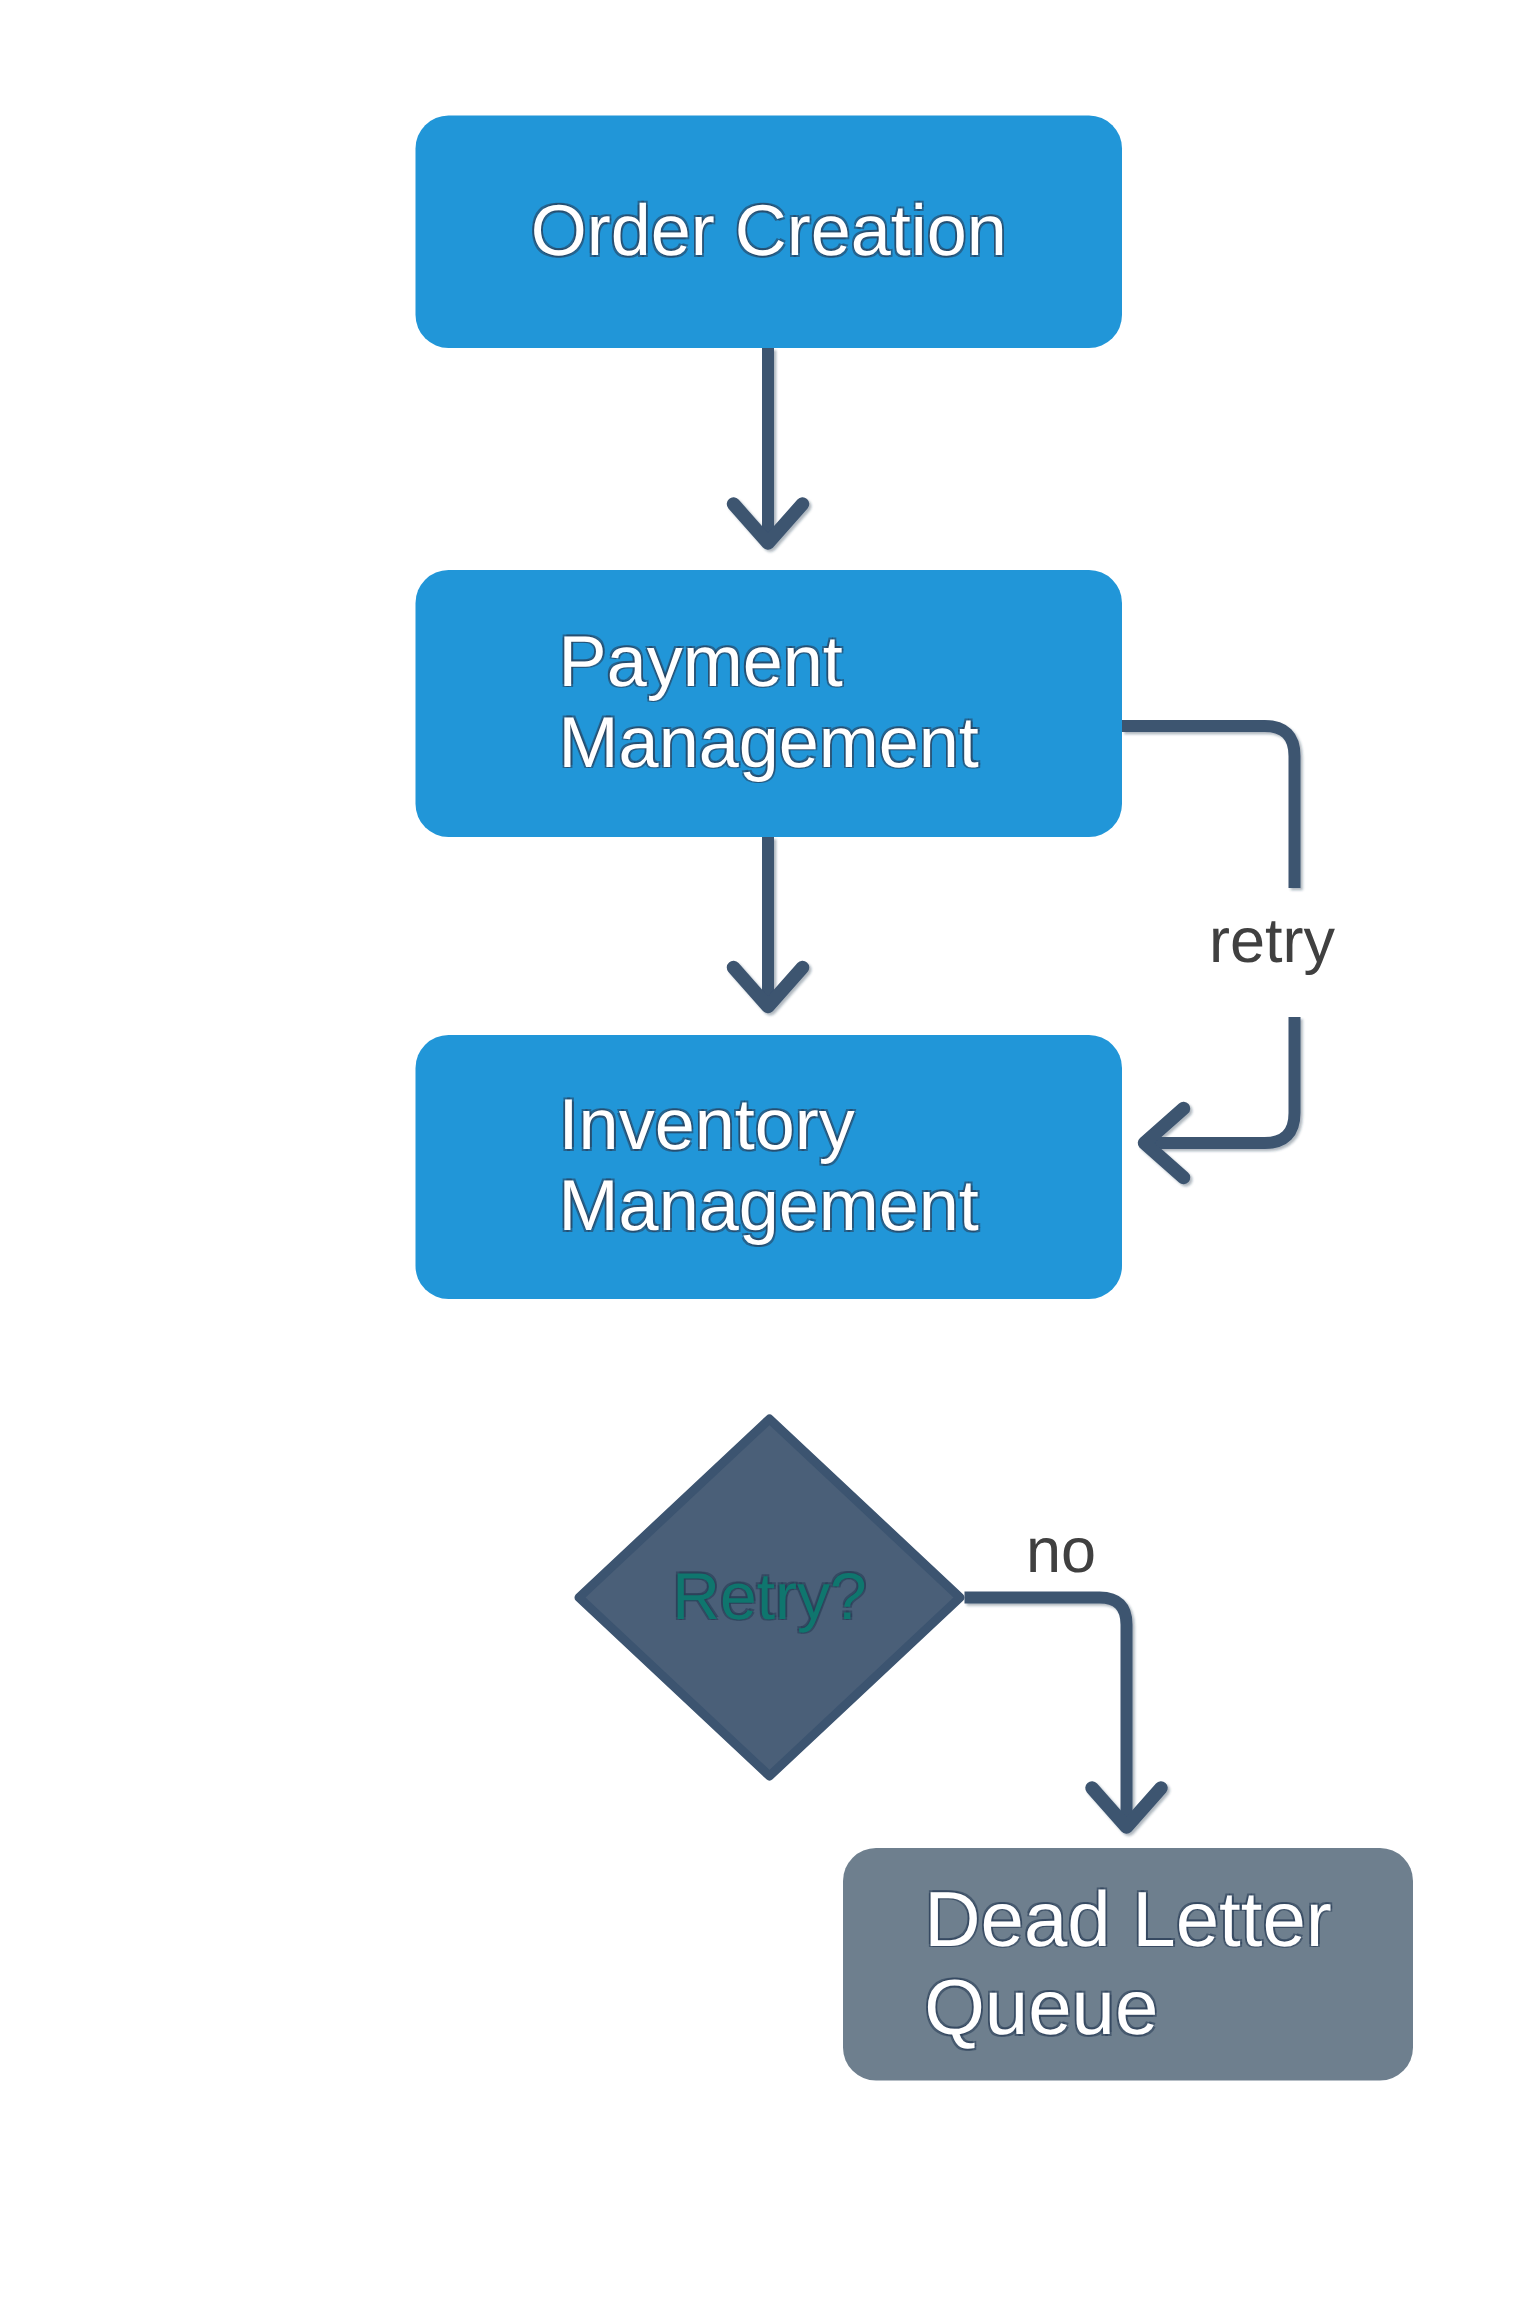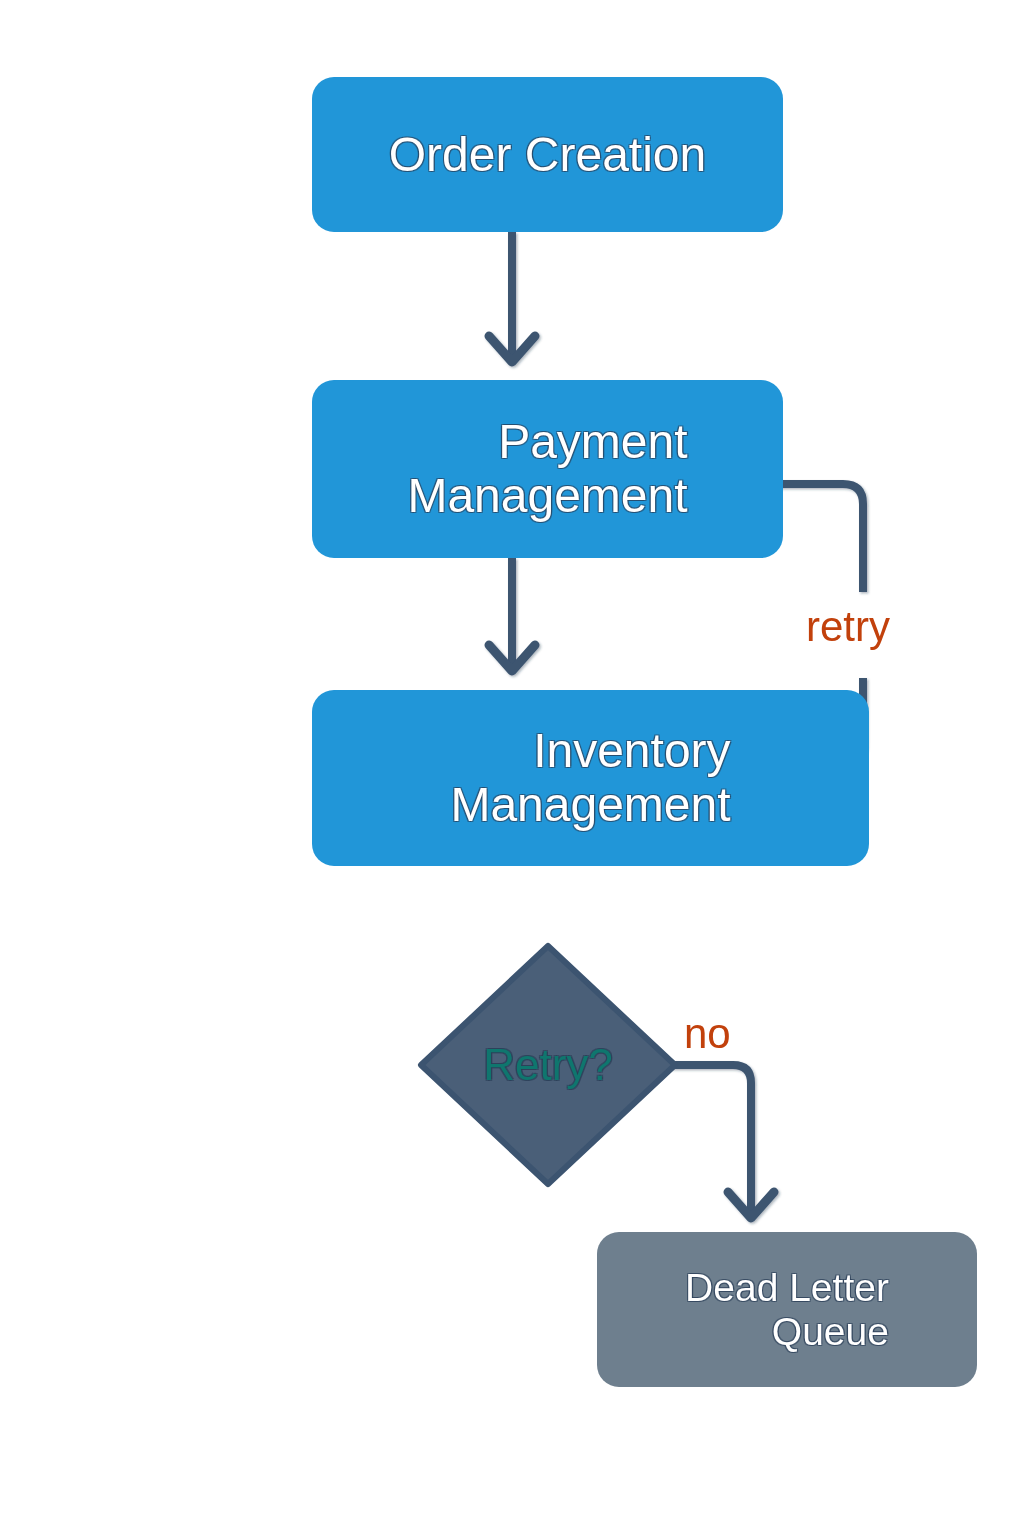--- a/index.html
+++ b/index.html
@@ -25,31 +25,30 @@
     top: 0;
     width: 1024px;
     height: 1536px;
     pointer-events: none;
   }
   .node {
     position: absolute;
     display: flex;
     align-items: center;
     justify-content: center;
-    text-align: right;
+    text-align: left;
     box-sizing: border-box;
     color: #ffffff;
     line-height: 1.12;
     white-space: pre-line;
     text-shadow:
       -1.2px -1.2px 0 rgba(40,60,85,0.55),
        1.2px -1.2px 0 rgba(40,60,85,0.55),
       -1.2px  1.2px 0 rgba(40,60,85,0.55),
        1.2px  1.2px 0 rgba(40,60,85,0.55);
-    margin-left: 35px;
   }
   .node.process {
     background: #2196d8;
     border-radius: 22px;
   }
   .node.sink {
     background: #6e7f8e;
     border-radius: 22px;
   }
   .node.decision {
@@ -68,37 +67,37 @@
     z-index: 2;
     color: #0f766e;
     text-shadow:
       -1.2px -1.2px 0 rgba(40,60,85,0.6),
        1.2px -1.2px 0 rgba(40,60,85,0.6),
       -1.2px  1.2px 0 rgba(40,60,85,0.6),
        1.2px  1.2px 0 rgba(40,60,85,0.6);
   }
   .edge-label {
     position: absolute;
-    color: #c2410c;
+    color: #404040;
     font-size: 42px;
     line-height: 1;
     white-space: nowrap;
     background: #ffffff;
     padding: 0 6px;
     text-shadow:
       -1px -1px 0 rgba(255,255,255,0.9),
        1px -1px 0 rgba(255,255,255,0.9),
       -1px  1px 0 rgba(255,255,255,0.9),
        1px  1px 0 rgba(255,255,255,0.9);
   }
   #node-order-creation { left: 277px; top: 77px; width: 471px; height: 155px; font-size: 48px; }
   #node-payment-processing { left: 277px; top: 380px; width: 471px; height: 178px; font-size: 48px; }
-  #node-inventory-management { left: 277px; top: 690px; width: 557px; height: 176px; font-size: 48px; }
+  #node-inventory-management { left: 277px; top: 690px; width: 471px; height: 176px; font-size: 48px; }
   #node-retry-decision { left: 382px; top: 942px; width: 262px; height: 246px; font-size: 44px; }
-  #node-dead-letter-queue { left: 562px; top: 1232px; width: 380px; height: 155px; font-size: 39px; }
+  #node-dead-letter-queue { left: 562px; top: 1232px; width: 380px; height: 155px; font-size: 52px; }
   #label-retry { left: 800px; top: 606px; }
   #label-no { left: 678px; top: 1013px; }
 </style>
 </head>
 <body>
 
 <div id="flowchart-canvas">
 
   <svg class="edges" viewBox="0 0 1024 1536" xmlns="http://www.w3.org/2000/svg">
     <defs>

